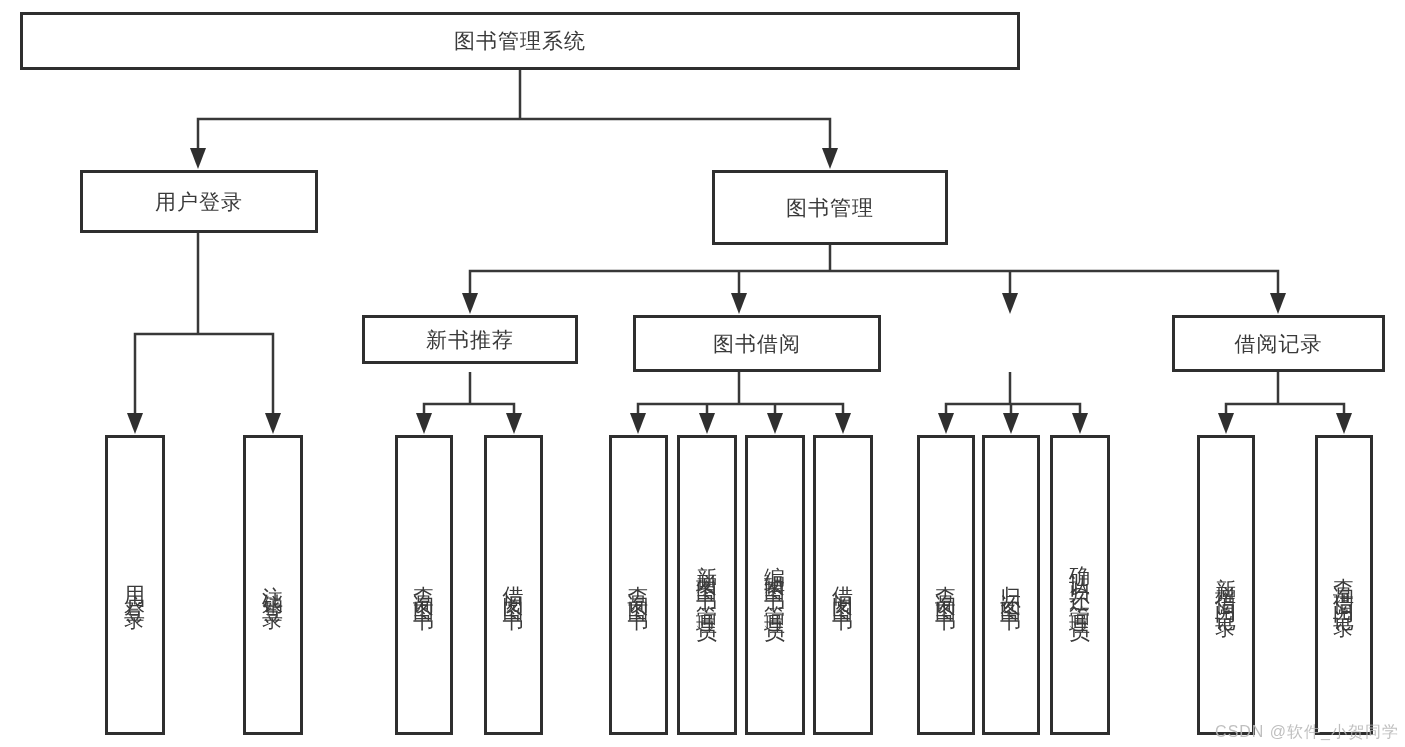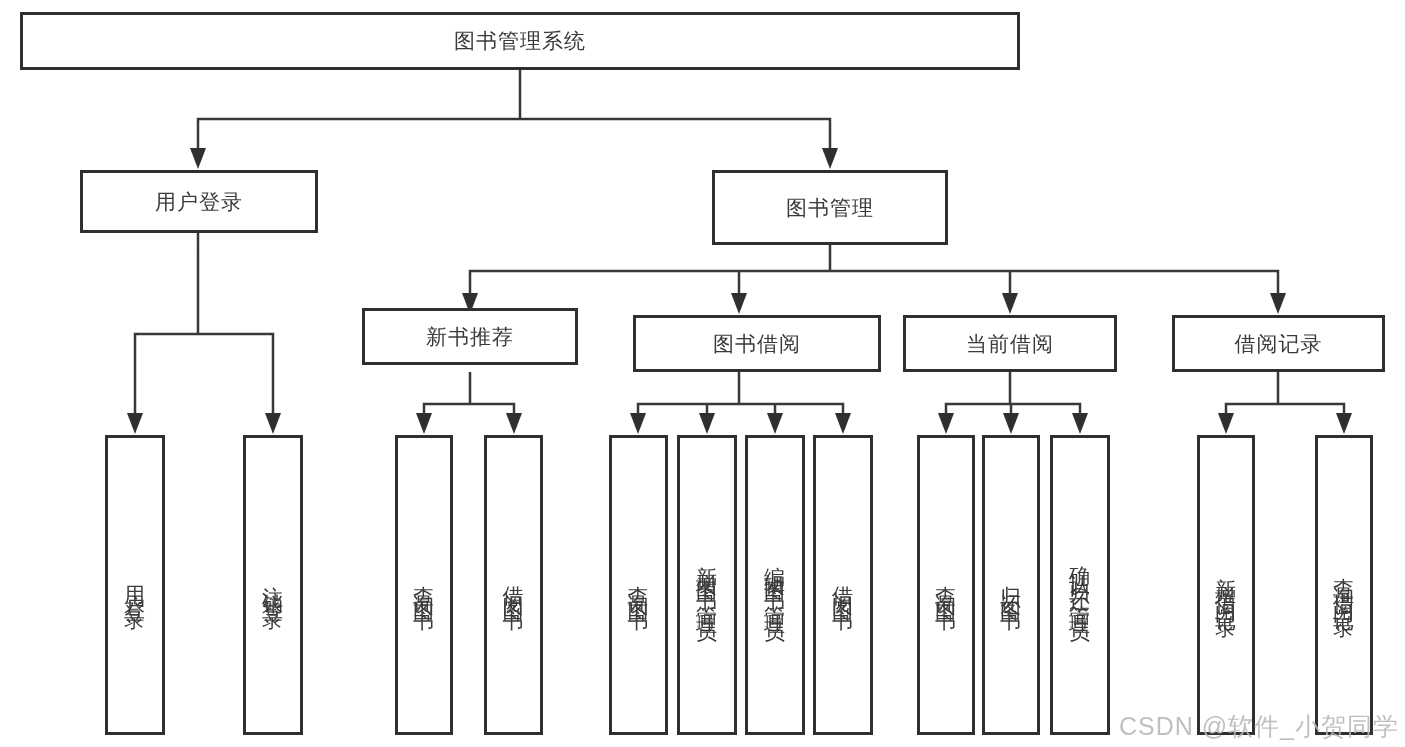--- a/index.html
+++ b/index.html
@@ -52,21 +52,21 @@
     writing-mode: vertical-rl;
     text-orientation: mixed;
     letter-spacing: 8px;
     line-height: 1;
     white-space: nowrap;
   }
   .watermark {
     position: absolute;
     right: 6px;
     bottom: 4px;
-    font-size: 25px;
+    font-size: 16px;
     color: #b9b9b9;
     letter-spacing: 1px;
     z-index: 3;
     opacity: 0.9;
   }
 </style>
 </head>
 <body>
 
 <div class="canvas">
@@ -100,23 +100,22 @@
       <polygon points="1218,413 1234,413 1226,434"></polygon>
       <polygon points="1336,413 1352,413 1344,434"></polygon>
     </g>
   </svg>
 
   <div class="box" style="left:20px; top:12px; width:1000px; height:58px;">图书管理系统</div>
 
   <div class="box" style="left:80px; top:170px; width:238px; height:63px;">用户登录</div>
   <div class="box" style="left:712px; top:170px; width:236px; height:75px;">图书管理</div>
 
-  <div class="box" style="left:362px; top:308px; width:216px; height:57px;text-align:right;">新书推荐</div>
+  <div class="box" style="left:362px; top:315px; width:216px; height:49px;text-align:right;">新书推荐</div>
   <div class="box" style="left:633px; top:315px; width:248px; height:57px;">图书借阅</div>
-  <div class="box" style="left:903px; top:315px; width:214px; height:57px;">当前借阅</div>
   <div class="box" style="left:1172px; top:315px; width:213px; height:57px;">借阅记录</div>
 
   <div class="vbox" style="left:105px; top:435px; width:60px; height:300px;">
     <span class="vtext">用户登录</span>
   </div>
   <div class="vbox" style="left:243px; top:435px; width:60px; height:300px;">
     <span class="vtext">注销登录</span>
   </div>
 
   <div class="vbox" style="left:395px; top:435px; width:58px; height:300px;">

